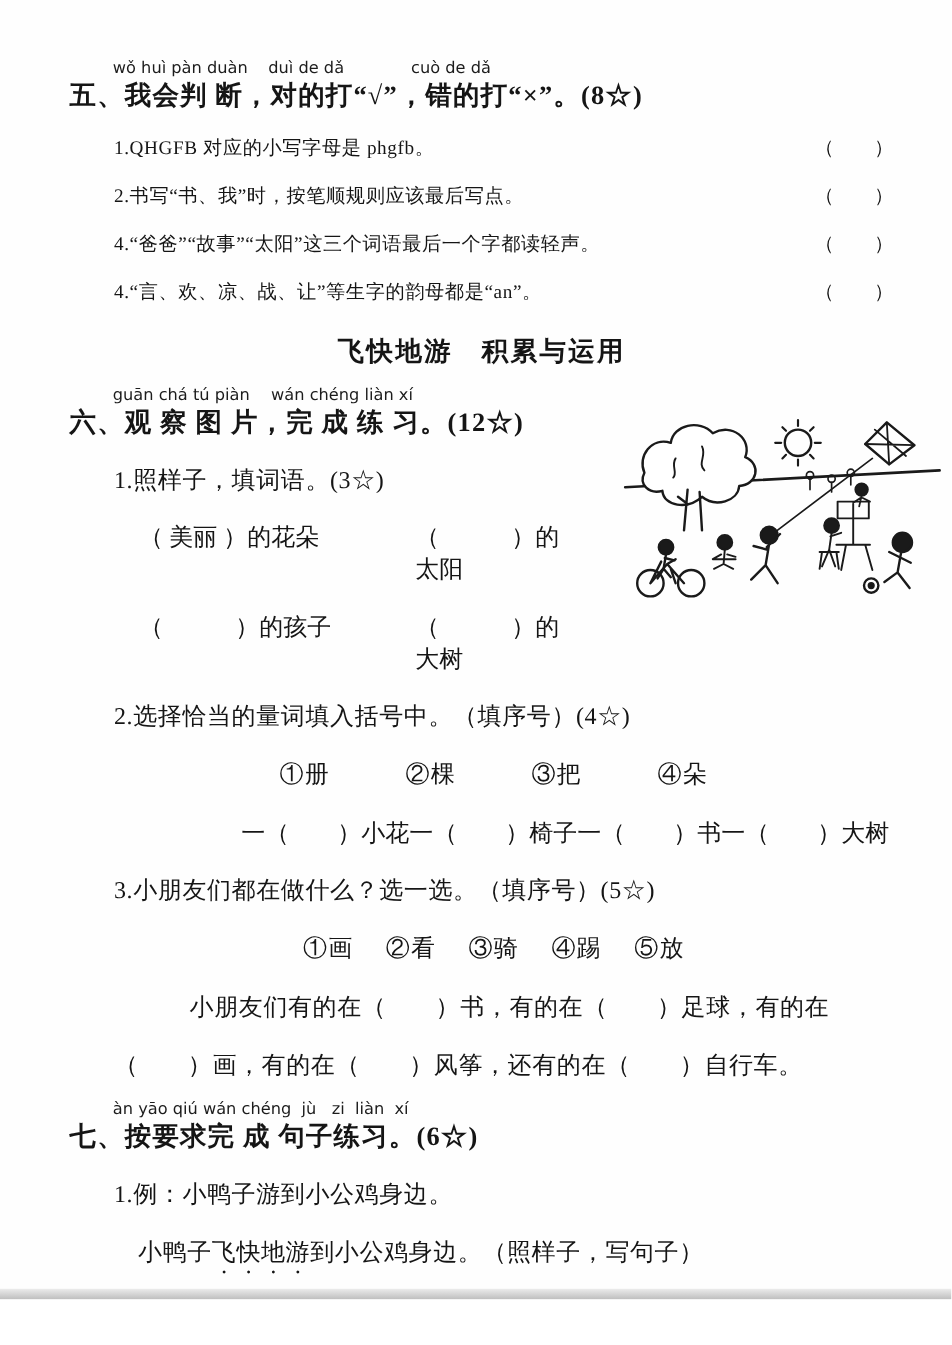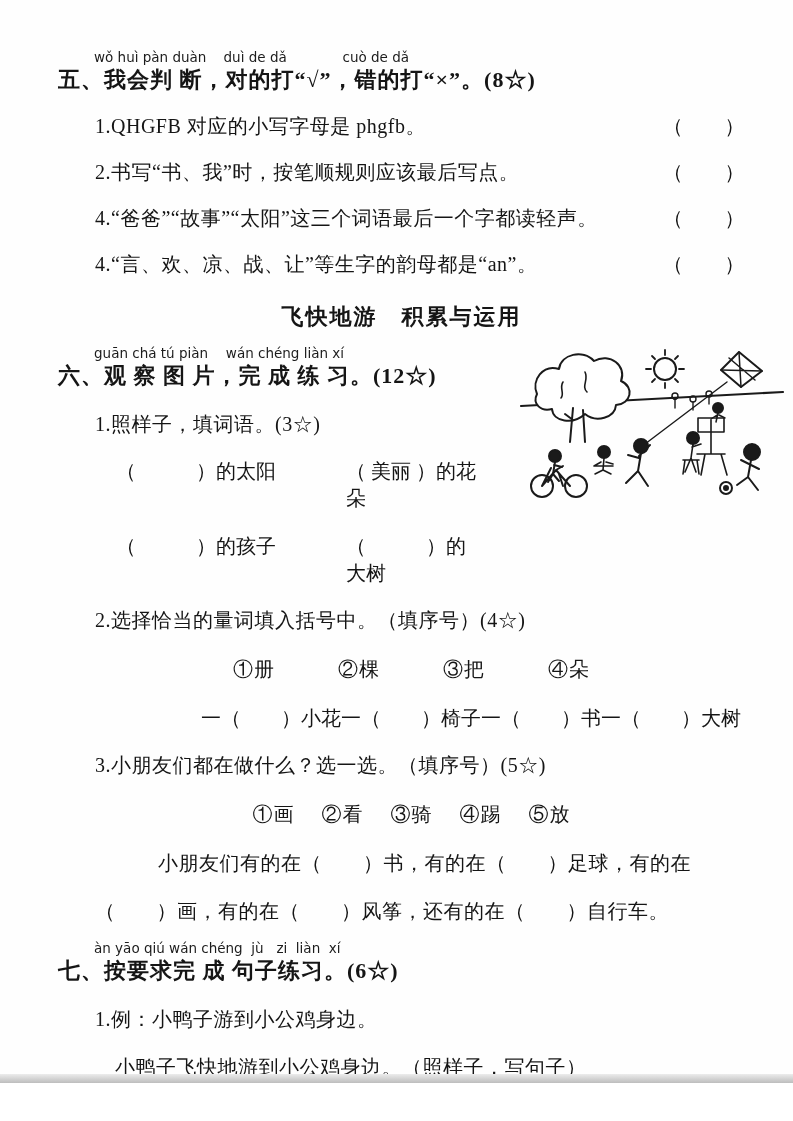--- a/index.html
+++ b/index.html
@@ -25,21 +25,21 @@
     font-size:22px;
     font-weight:700;
     letter-spacing:1px;
     margin:1px 0 0 0;
     line-height:1.3;
   }
   .item-row {
     display:flex;
     justify-content:space-between;
     align-items:baseline;
-    font-size:20px;
+    font-size:16px;
     letter-spacing:0.5px;
     margin:19px 0 0 37px;
     text-align:center;
   }
   .item-row .bracket { white-space:pre; margin-left:8px; }
 
   .part-heading {
     text-align:center;
     font-family:"Liberation Sans","DejaVu Sans",sans-serif;
     font-size:22px;
@@ -127,22 +127,22 @@
     </div>
 
     <div class="part-heading">飞快地游　积累与运用</div>
 
     <div>
       <div class="sec6-head">
         <div class="pinyin">guān chá tú piàn　 wán chéng liàn xí</div>
         <div class="sec-title">六、观 察 图 片，完 成 练 习。(12☆)</div>
         <div class="q-label">1.照样子，填词语。(3☆)</div>
         <div class="q1-grid">
+          <span>（ 美丽 ）的花朵</span>
           <span>（　　　）的太阳</span>
-          <span>（ 美丽 ）的花朵</span>
           <span>（　　　）的孩子</span>
           <span>（　　　）的大树</span>
         </div>
       </div>
 
       <div class="q-label">2.选择恰当的量词填入括号中。（填序号）(4☆)</div>
       <div class="opts-center">①册　　　②棵　　　③把　　　④朵</div>
       <div class="blank-row">
         <span>一（　　）小花</span>
         <span>一（　　）椅子</span>

